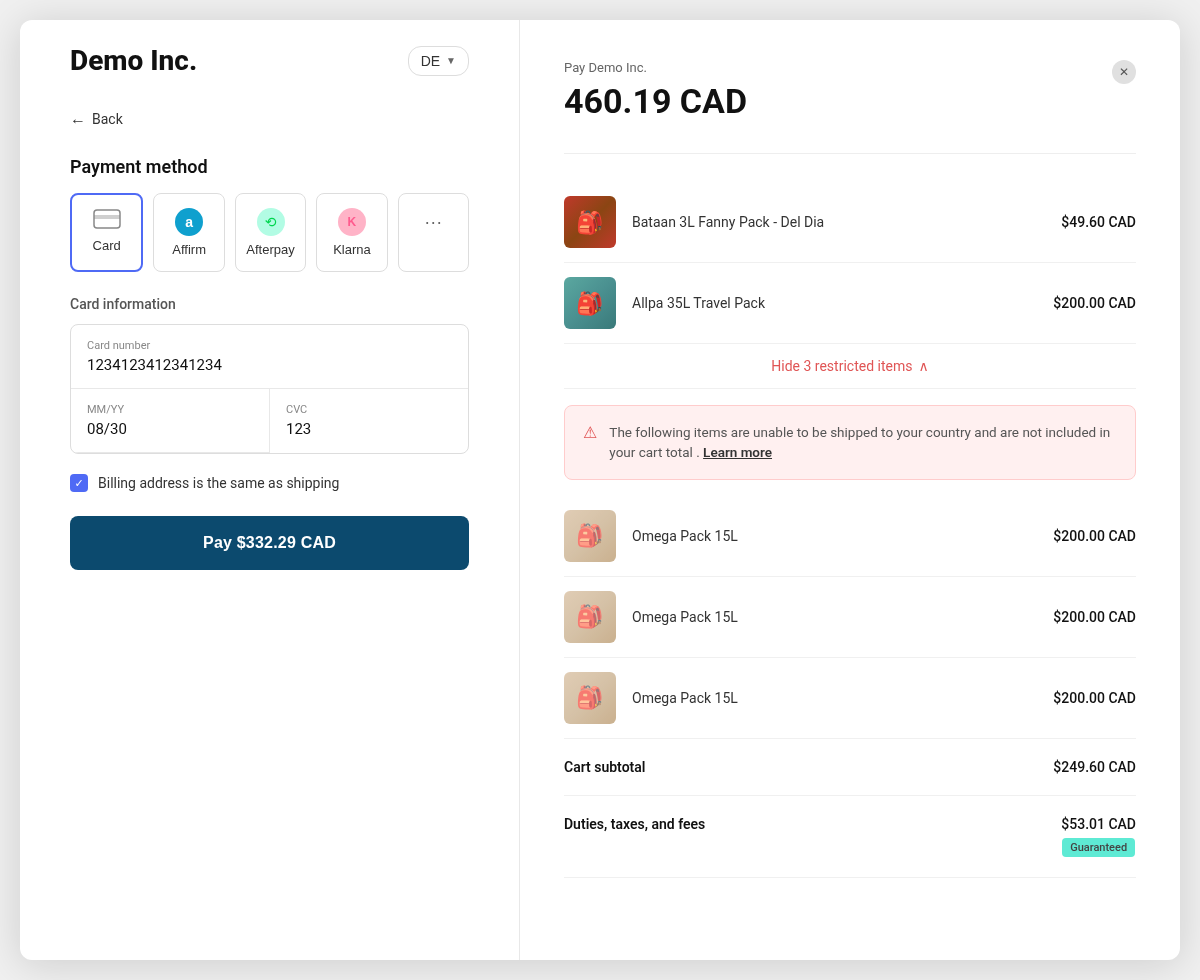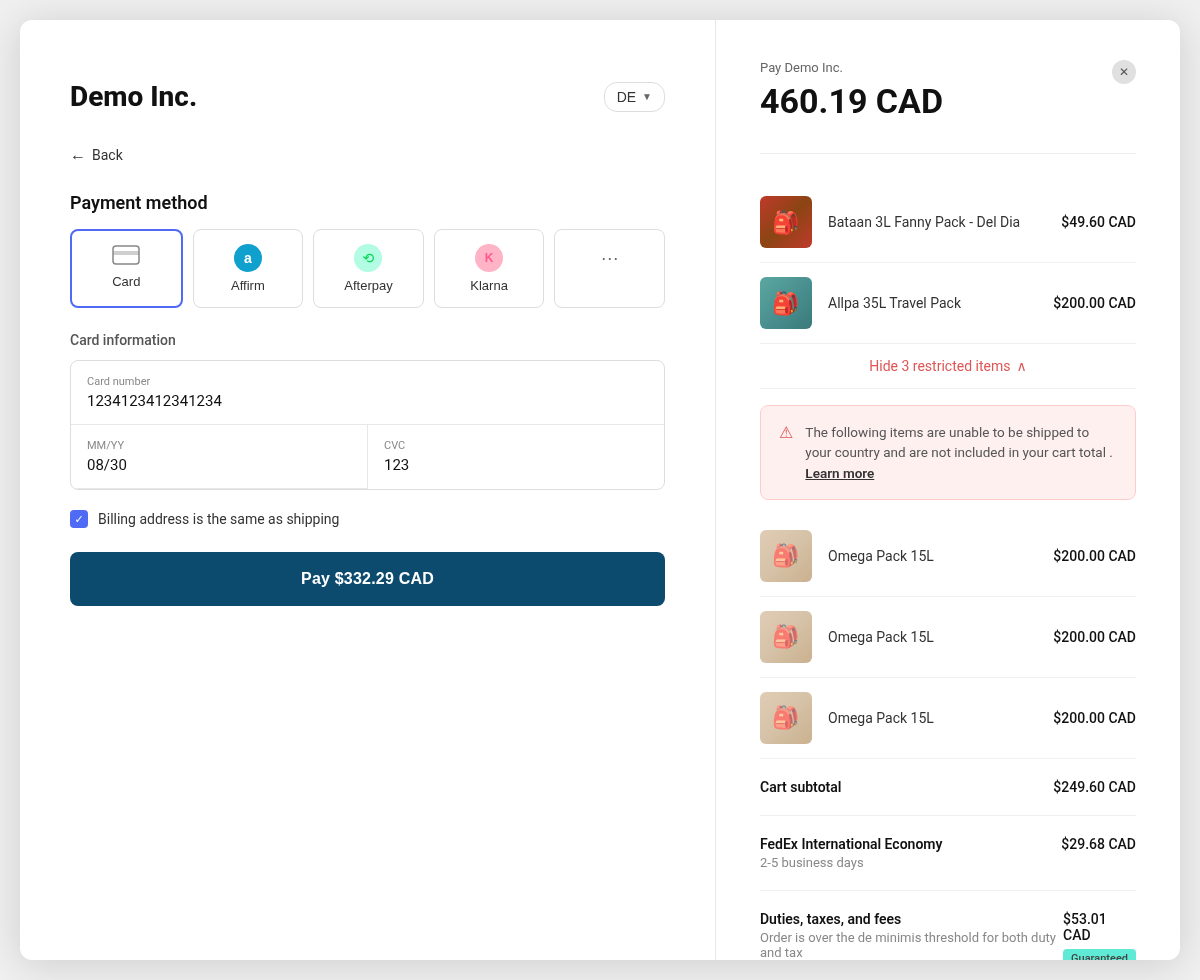--- a/index.html
+++ b/index.html
@@ -15,22 +15,22 @@
       width: 1160px;
       height: 940px;
       background: #fff;
       border-radius: 12px;
       display: flex;
       overflow: hidden;
       box-shadow: 0 4px 40px rgba(0,0,0,0.15);
     }
     
     .left-panel {
-      width: 696px;
-      padding: 60px 50px;
+      width: 500px;
+      padding: 24px 50px;
       border-right: 1px solid #e8e8e8;
       overflow-y: auto;
     }
     .header-row {
       display: flex;
       justify-content: space-between;
       align-items: center;
       margin-bottom: 32px;
     }
     .company-name {
@@ -495,32 +495,24 @@
       <div class="item-price">$200.00 CAD</div>
     </div>
 
     <div class="summary-row">
       <div>
         <div class="summary-label">Cart subtotal</div>
       </div>
       <div class="summary-value">$249.60 CAD</div>
     </div>
 
-    <div class="summary-row">
-      <div>
-        <div class="summary-label">FedEx International Economy</div>
-        <div class="summary-sublabel">2-5 business days</div>
-      </div>
-      <div class="summary-value">$29.68 CAD</div>
-    </div>
 
     <div class="summary-row">
       <div>
         <div class="summary-label">Duties, taxes, and fees</div>
-        <div class="summary-sublabel">Order is over the de minimis threshold for both duty and tax</div>
       </div>
       <div class="summary-right">
         <div class="summary-value">$53.01 CAD</div>
         <div class="guaranteed-badge">Guaranteed</div>
       </div>
     </div>
   </div>
 </div>
 
 </body></html>

